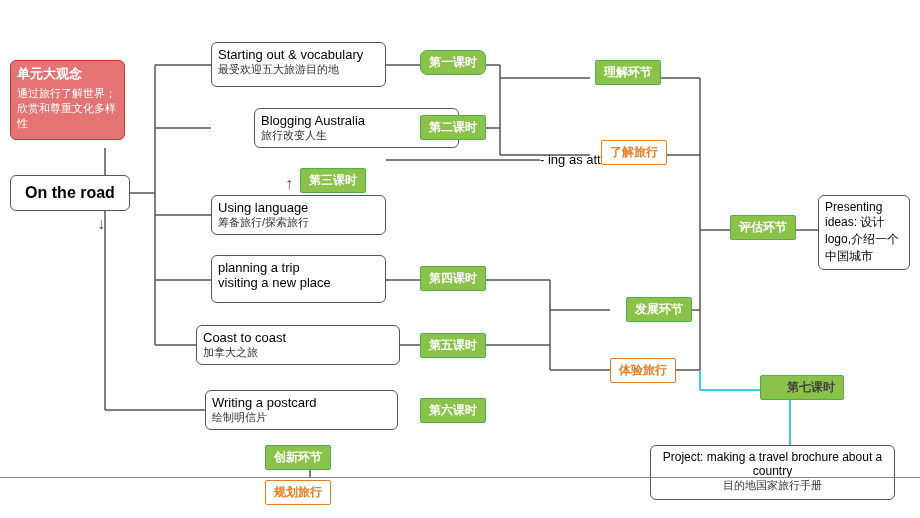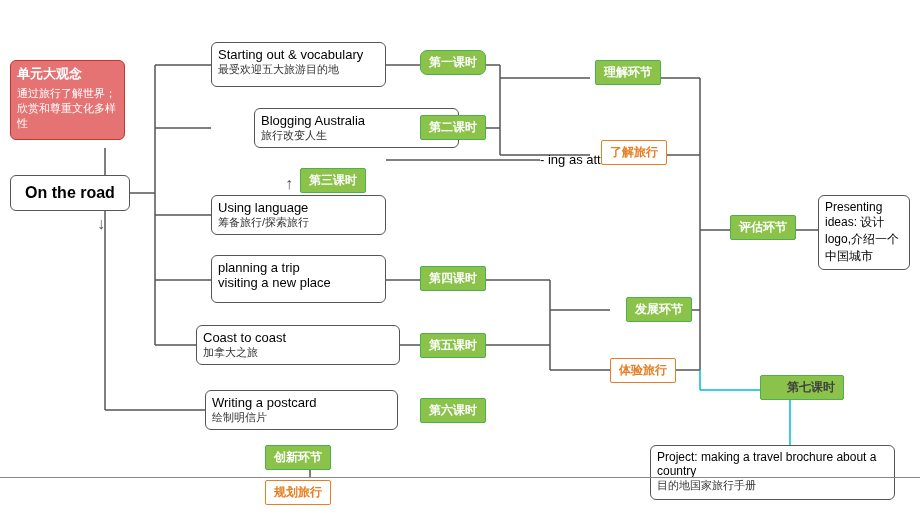--- a/index.html
+++ b/index.html
@@ -191,21 +191,21 @@
   <div class="badge badge-orange" style="left:610px; top:358px;">体验旅行</div>
 
   <div class="badge" style="left:730px; top:215px; background:#8bc34a; border-color:#4caf50; color:#fff;">评估环节</div>
 
   <div class="box" style="left:818px; top:195px; width:92px; min-height:70px; font-size:12px;">
     <div>Presenting ideas: 设计logo,介绍一个中国城市</div>
   </div>
 
   <div class="badge" style="left:760px; top:375px; background:#8bc34a; border-color:#4caf50; color:#404040;padding-left:26px;">第七课时</div>
 
-  <div class="box" style="left:650px; top:445px; width:245px; min-height:55px; font-size:12px;">
+  <div class="box" style="left:650px; top:445px; width:245px; min-height:55px; font-size:12px;text-align:center;">
     <div>Project: making a travel brochure about a country</div>
     <div class="sub-text">目的地国家旅行手册</div>
   </div>
 
   <div class="badge" style="left:265px; top:445px; background:#8bc34a; border-color:#4caf50; color:#fff;">创新环节</div>
 
   <div class="badge badge-orange" style="left:265px; top:480px;">规划旅行</div>
 
   <div style="position:absolute; left:97px; top:215px; font-size:16px; color:#555;">↓</div>
 

